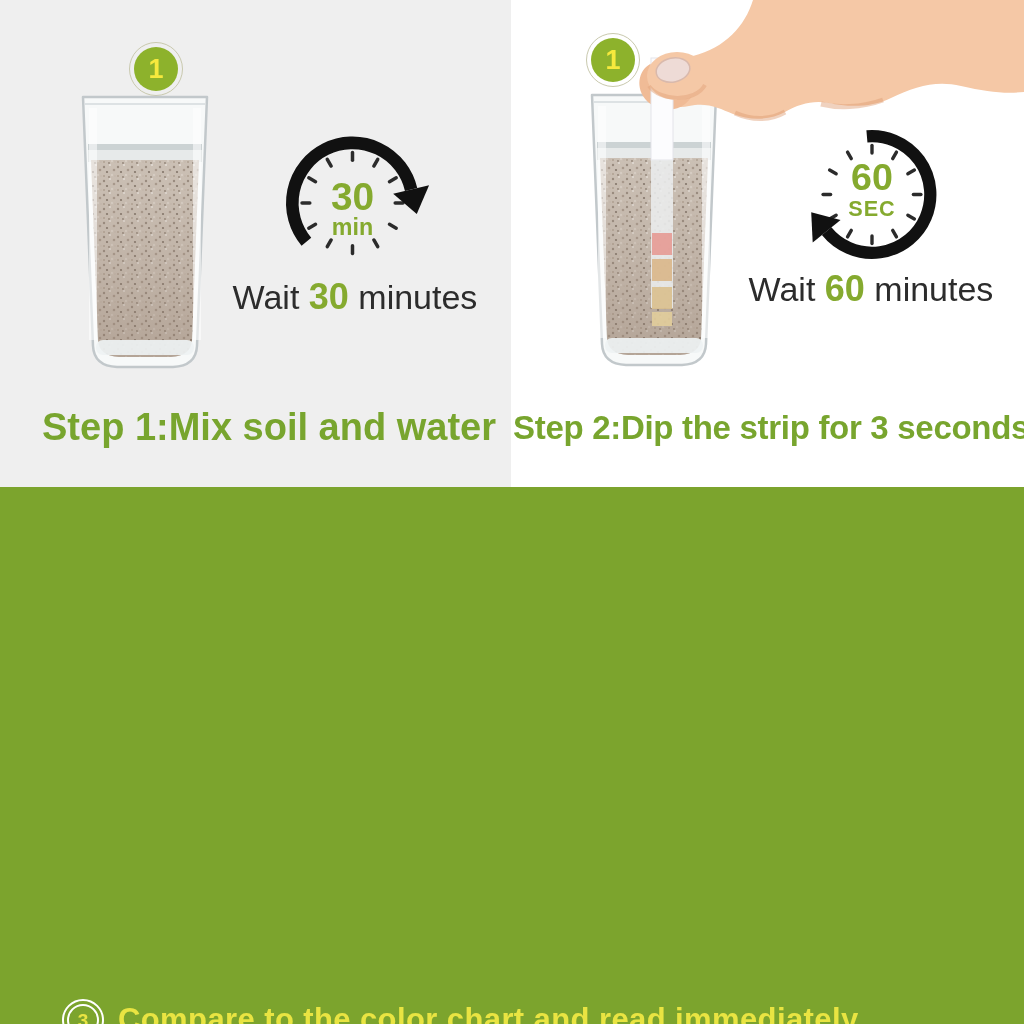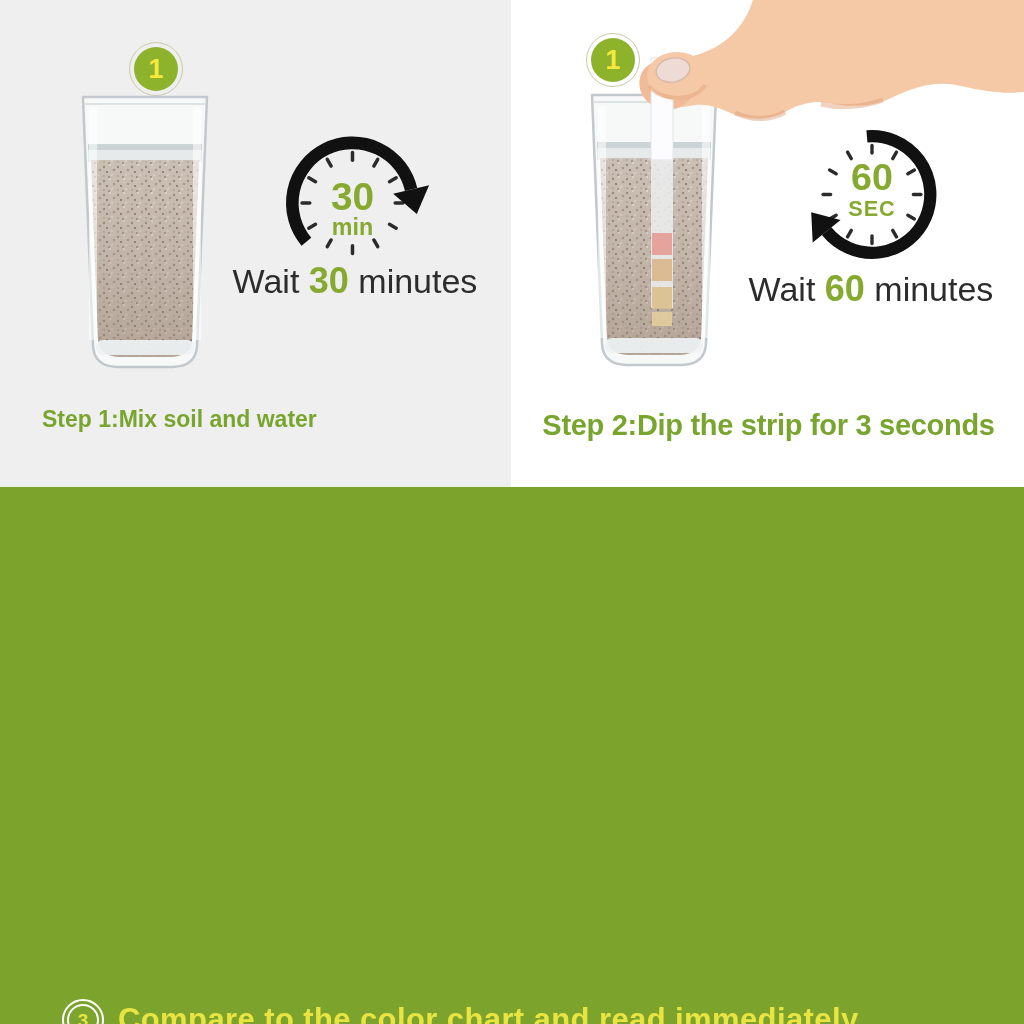--- a/index.html
+++ b/index.html
@@ -16,22 +16,22 @@
   .badge .inner{width:44px;height:44px;border-radius:50%;background:var(--badge-green,#8db22c);
          display:flex;align-items:center;justify-content:center;}
   .badge .num{color:var(--badge-yellow,#f6e93d);font-weight:bold;font-size:27px;line-height:1;}
 
   
   .wait-line{position:absolute;text-align:center;font-size:34px;color:#2c2c2c;white-space:nowrap;}
   .wait-line .n{color:var(--timer-green,#85aa2f);font-weight:bold;font-size:36px;}
 
   
   .caption{position:absolute;font-weight:bold;color:var(--accent-green,#78a52e);white-space:nowrap;}
-  .caption.c1{left:42px;top:406px;font-size:23px;}
-  .caption.c2{left:513px;top:409px;width:511px;text-align:center;font-size:29px;letter-spacing:-0.3px;}
+  .caption.c1{left:42px;top:406px;font-size:38px;}
+  .caption.c2{left:513px;top:409px;width:511px;text-align:center;font-size:33px;letter-spacing:-0.3px;}
 
   
   .compare{position:absolute;left:0;top:487px;width:1024px;height:537px;background:var(--green-bg,#7ca42d);}
   .heading{position:absolute;left:118px;top:515px;font-size:31px;font-weight:bold;
            color:var(--heading-yellow,#e9e442);letter-spacing:0.4px;white-space:nowrap;}
   .badge3{position:absolute;left:62px;top:512px;width:38px;height:38px;border-radius:50%;
           border:2px solid #fff;display:flex;align-items:center;justify-content:center;}
   .badge3 .inner{width:28px;height:28px;border-radius:50%;border:2px solid #fff;
           display:flex;align-items:center;justify-content:center;}
   .badge3 .num{color:var(--heading-yellow,#e9e442);font-weight:bold;font-size:19px;line-height:1;}
@@ -94,21 +94,21 @@
         <line x1="85" y1="33" x2="85" y2="41" transform="rotate(300 85 85)"></line>
         <line x1="85" y1="33" x2="85" y2="41" transform="rotate(330 85 85)"></line>
         <line x1="85" y1="33" x2="85" y2="41" transform="rotate(360 85 85)"></line>
       </g>
       <path d="M37.5,124.9 A62 62 0 1 1 145.4,71.1" fill="none" stroke="#111111" stroke-width="13"></path>
       <polygon points="151.2,96.4 163.9,66.8 126.9,75.4" fill="#111111"></polygon>
       <text x="85" y="92" text-anchor="middle" font-family="Liberation Sans,sans-serif" font-size="40" font-weight="bold" fill="#85aa2f">30</text>
       <text x="85" y="118" text-anchor="middle" font-family="Liberation Sans,sans-serif" font-size="24" font-weight="bold" fill="#85aa2f">min</text>
     </svg>
 
-    <div class="wait-line" style="left:180px;top:260px;width:350px;">
+    <div class="wait-line" style="left:180px;top:276px;width:350px;">
       <span>Wait</span>
       <span class="n">30</span>
       <span>minutes</span>
     </div>
 
     <div class="caption c1">Step 1:Mix soil and water</div>
   </div>
 
   <div class="panel-right">
 

